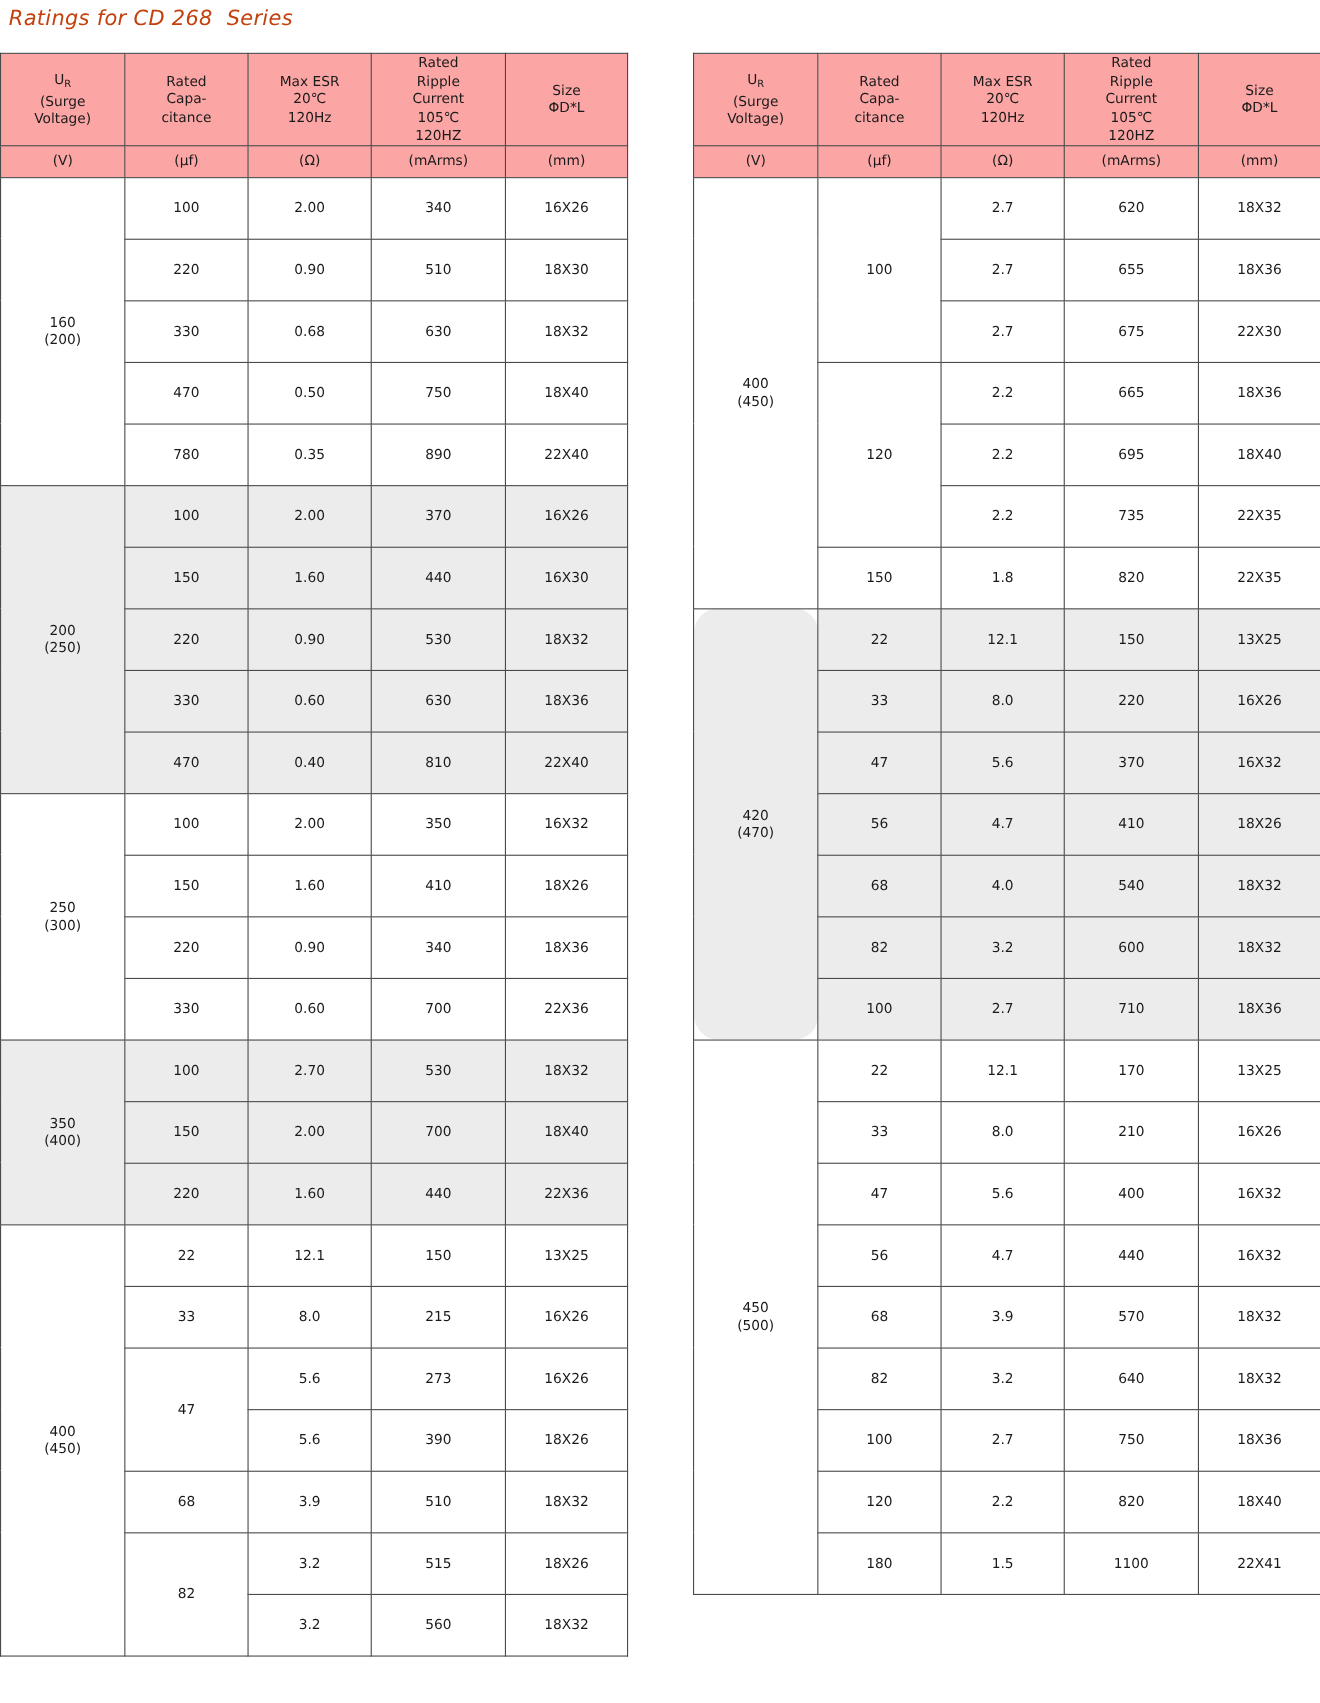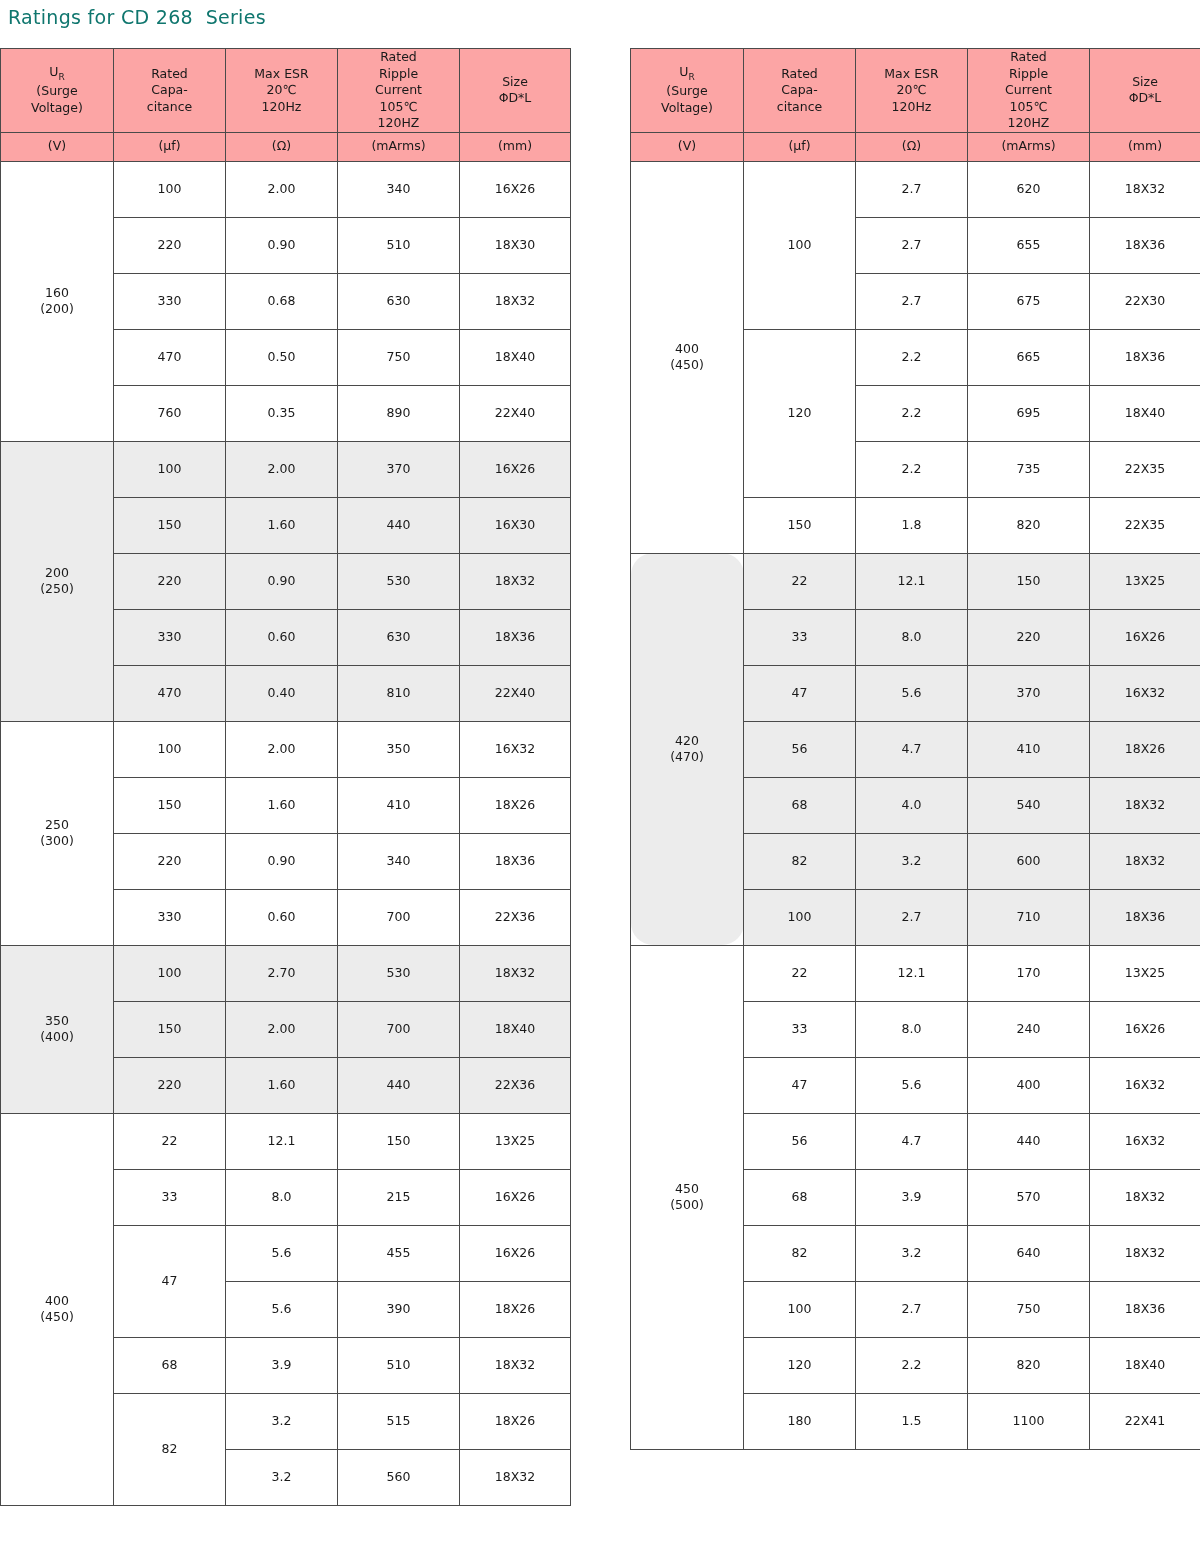--- a/index.html
+++ b/index.html
@@ -14,22 +14,23 @@
     color: #1a1a1a;
     position: relative;
     overflow: hidden;
   }
   .page-title {
     position: absolute;
     left: 8px;
     top: 6px;
     font-size: 19px;
     letter-spacing: 0.3px;
-    color: #0f766e;
+    color: #c2410c;
     white-space: pre;
+    font-style: italic;
   }
   .tables-wrap {
     position: absolute;
     left: 0;
     top: 48px;
     width: 1200px;
     display: flex;
     justify-content: space-between;
   }
   .tbl-holder {
@@ -147,21 +148,21 @@
             <td class="plain">630</td>
             <td class="plain">18X32</td>
           </tr>
           <tr>
             <td class="plain">470</td>
             <td class="plain">0.50</td>
             <td class="plain">750</td>
             <td class="plain">18X40</td>
           </tr>
           <tr>
-            <td class="plain">760</td>
+            <td class="plain">780</td>
             <td class="plain">0.35</td>
             <td class="plain">890</td>
             <td class="plain">22X40</td>
           </tr>
           <tr>
             <td class="shaded" rowspan="5" style="white-space: pre-line; margin-top: 28px;">200
 (250)</td>
             <td class="shaded">100</td>
             <td class="shaded">2.00</td>
             <td class="shaded">370</td>
@@ -247,21 +248,21 @@
           </tr>
           <tr>
             <td class="plain">33</td>
             <td class="plain">8.0</td>
             <td class="plain">215</td>
             <td class="plain">16X26</td>
           </tr>
           <tr>
             <td class="plain" rowspan="2">47</td>
             <td class="plain">5.6</td>
-            <td class="plain">455</td>
+            <td class="plain">273</td>
             <td class="plain">16X26</td>
           </tr>
           <tr>
             <td class="plain">5.6</td>
             <td class="plain">390</td>
             <td class="plain">18X26</td>
           </tr>
           <tr>
             <td class="plain">68</td>
             <td class="plain">3.9</td>
@@ -410,21 +411,21 @@
             <td class="plain" rowspan="9" style="white-space: pre-line; margin-top: 47px;">450
 (500)</td>
             <td class="plain">22</td>
             <td class="plain">12.1</td>
             <td class="plain">170</td>
             <td class="plain">13X25</td>
           </tr>
           <tr>
             <td class="plain">33</td>
             <td class="plain">8.0</td>
-            <td class="plain">240</td>
+            <td class="plain">210</td>
             <td class="plain">16X26</td>
           </tr>
           <tr>
             <td class="plain">47</td>
             <td class="plain">5.6</td>
             <td class="plain">400</td>
             <td class="plain">16X32</td>
           </tr>
           <tr>
             <td class="plain">56</td>

